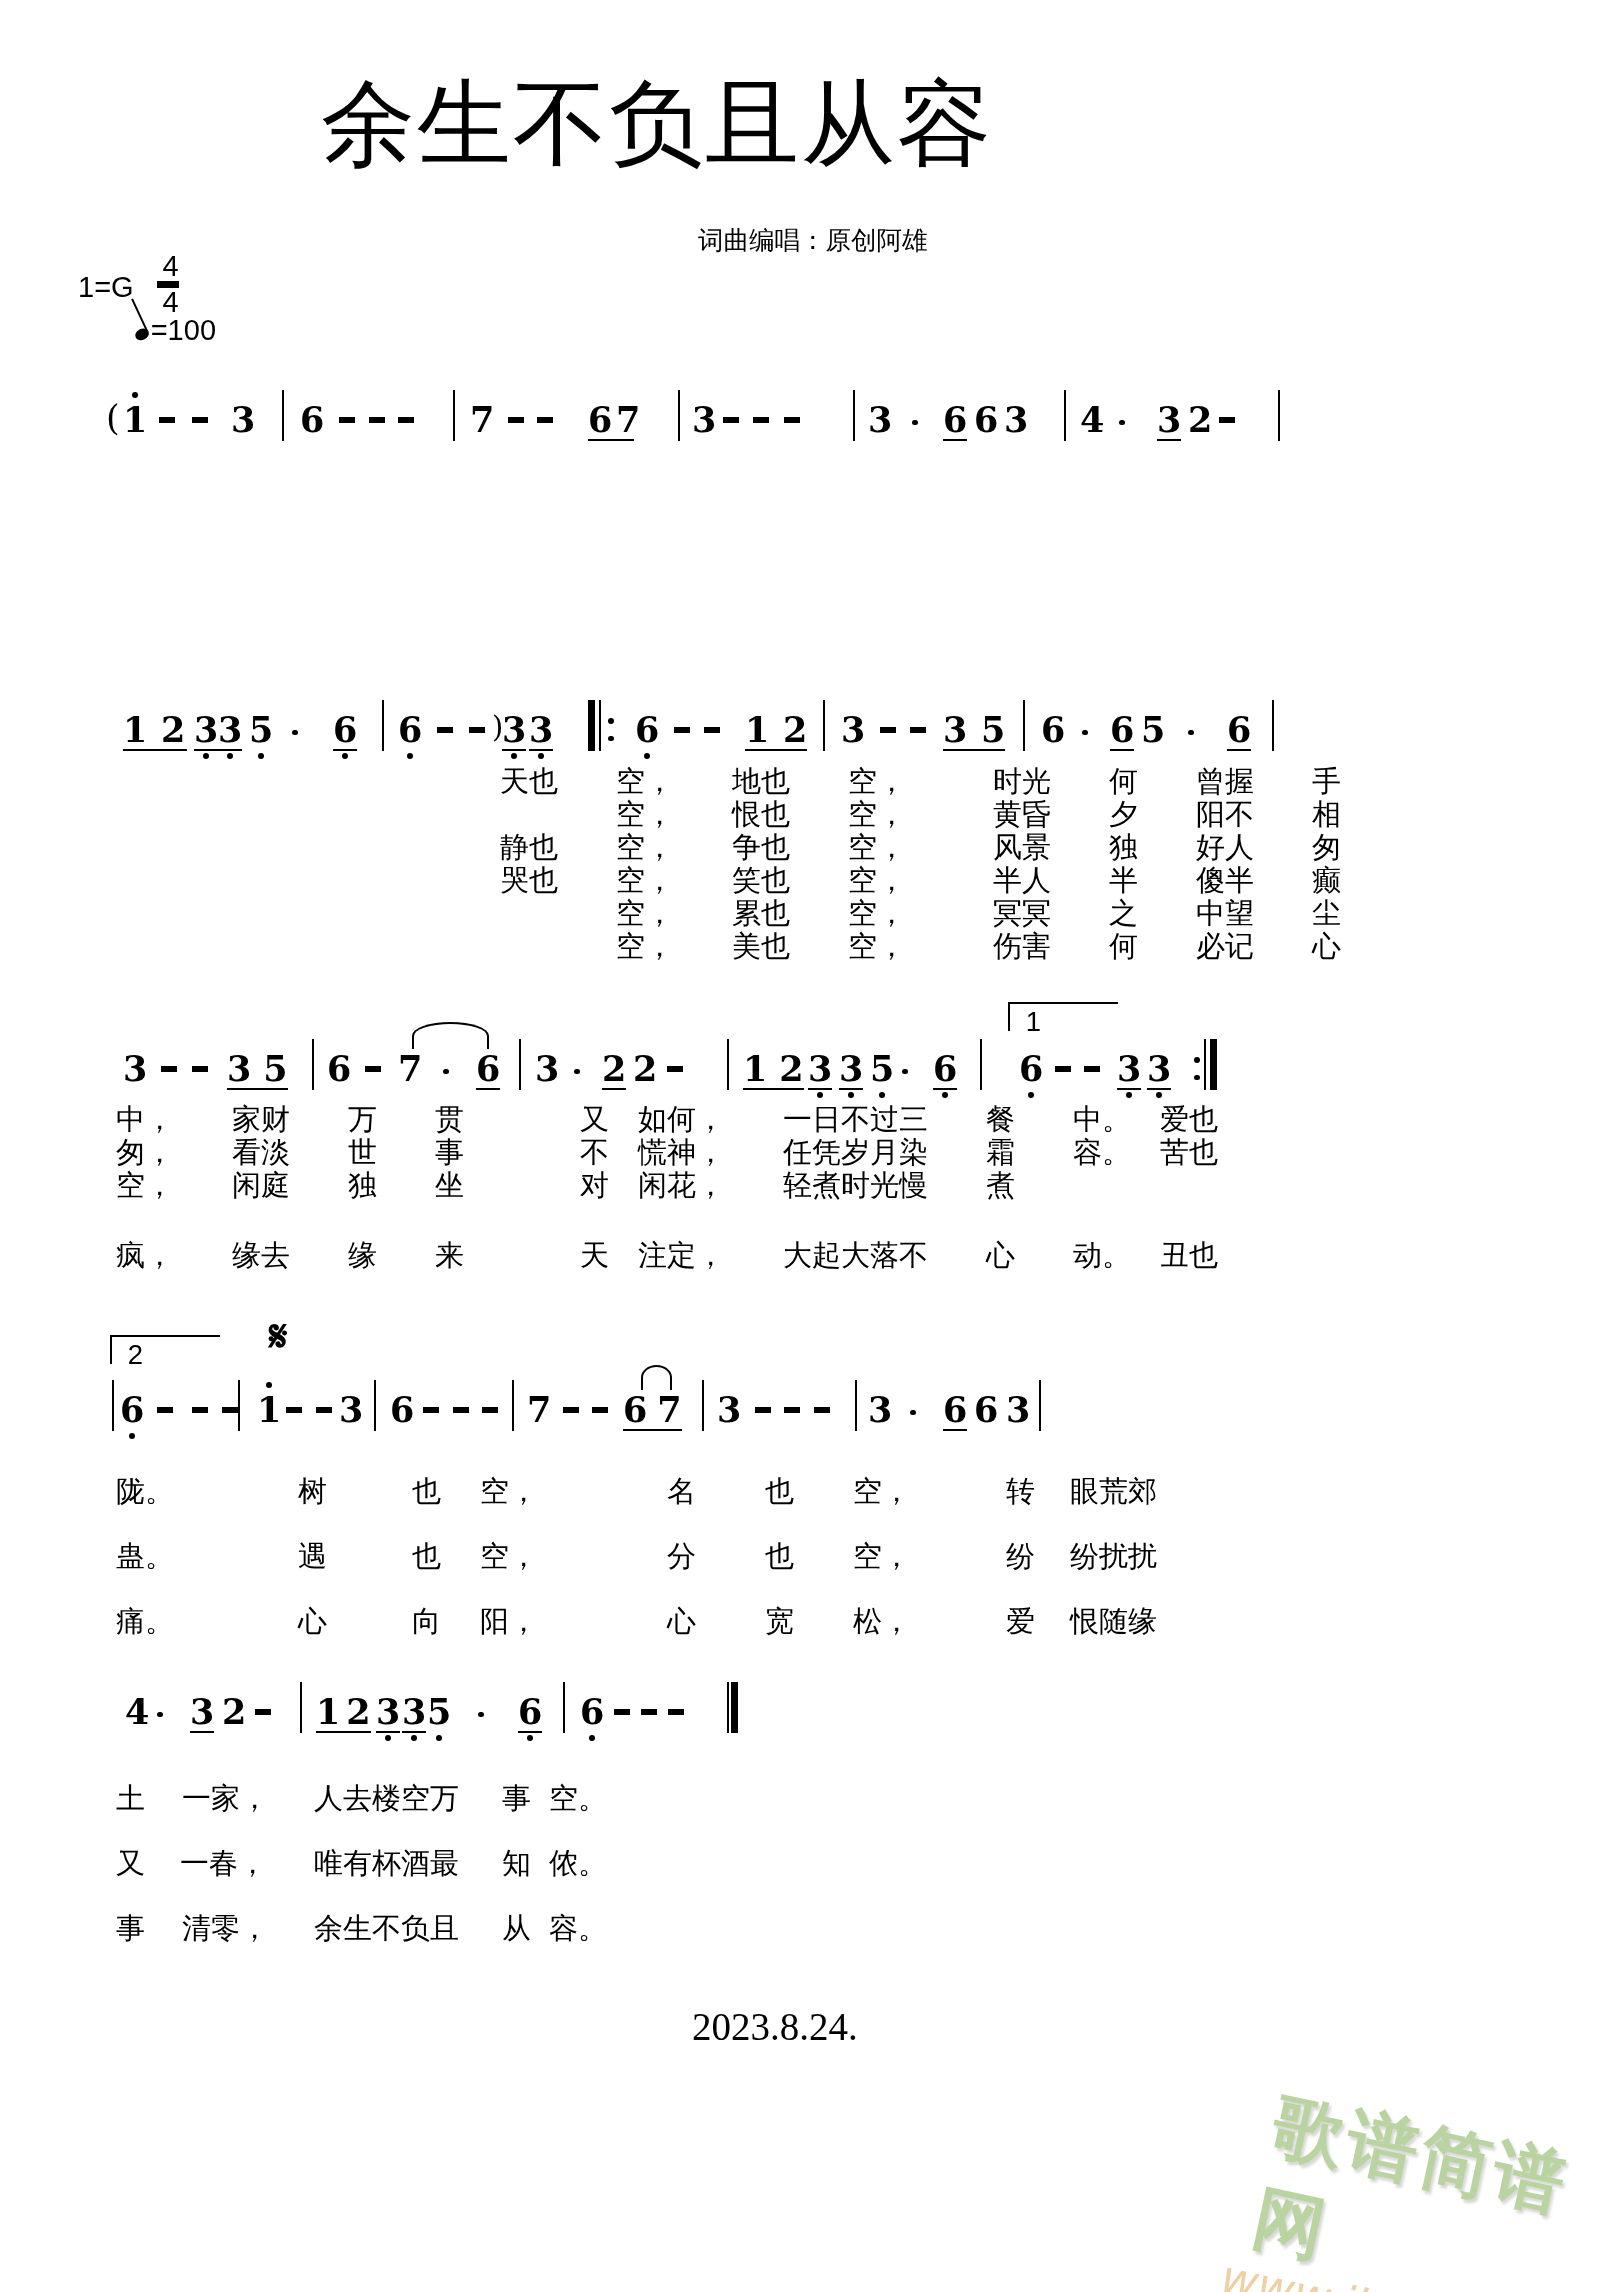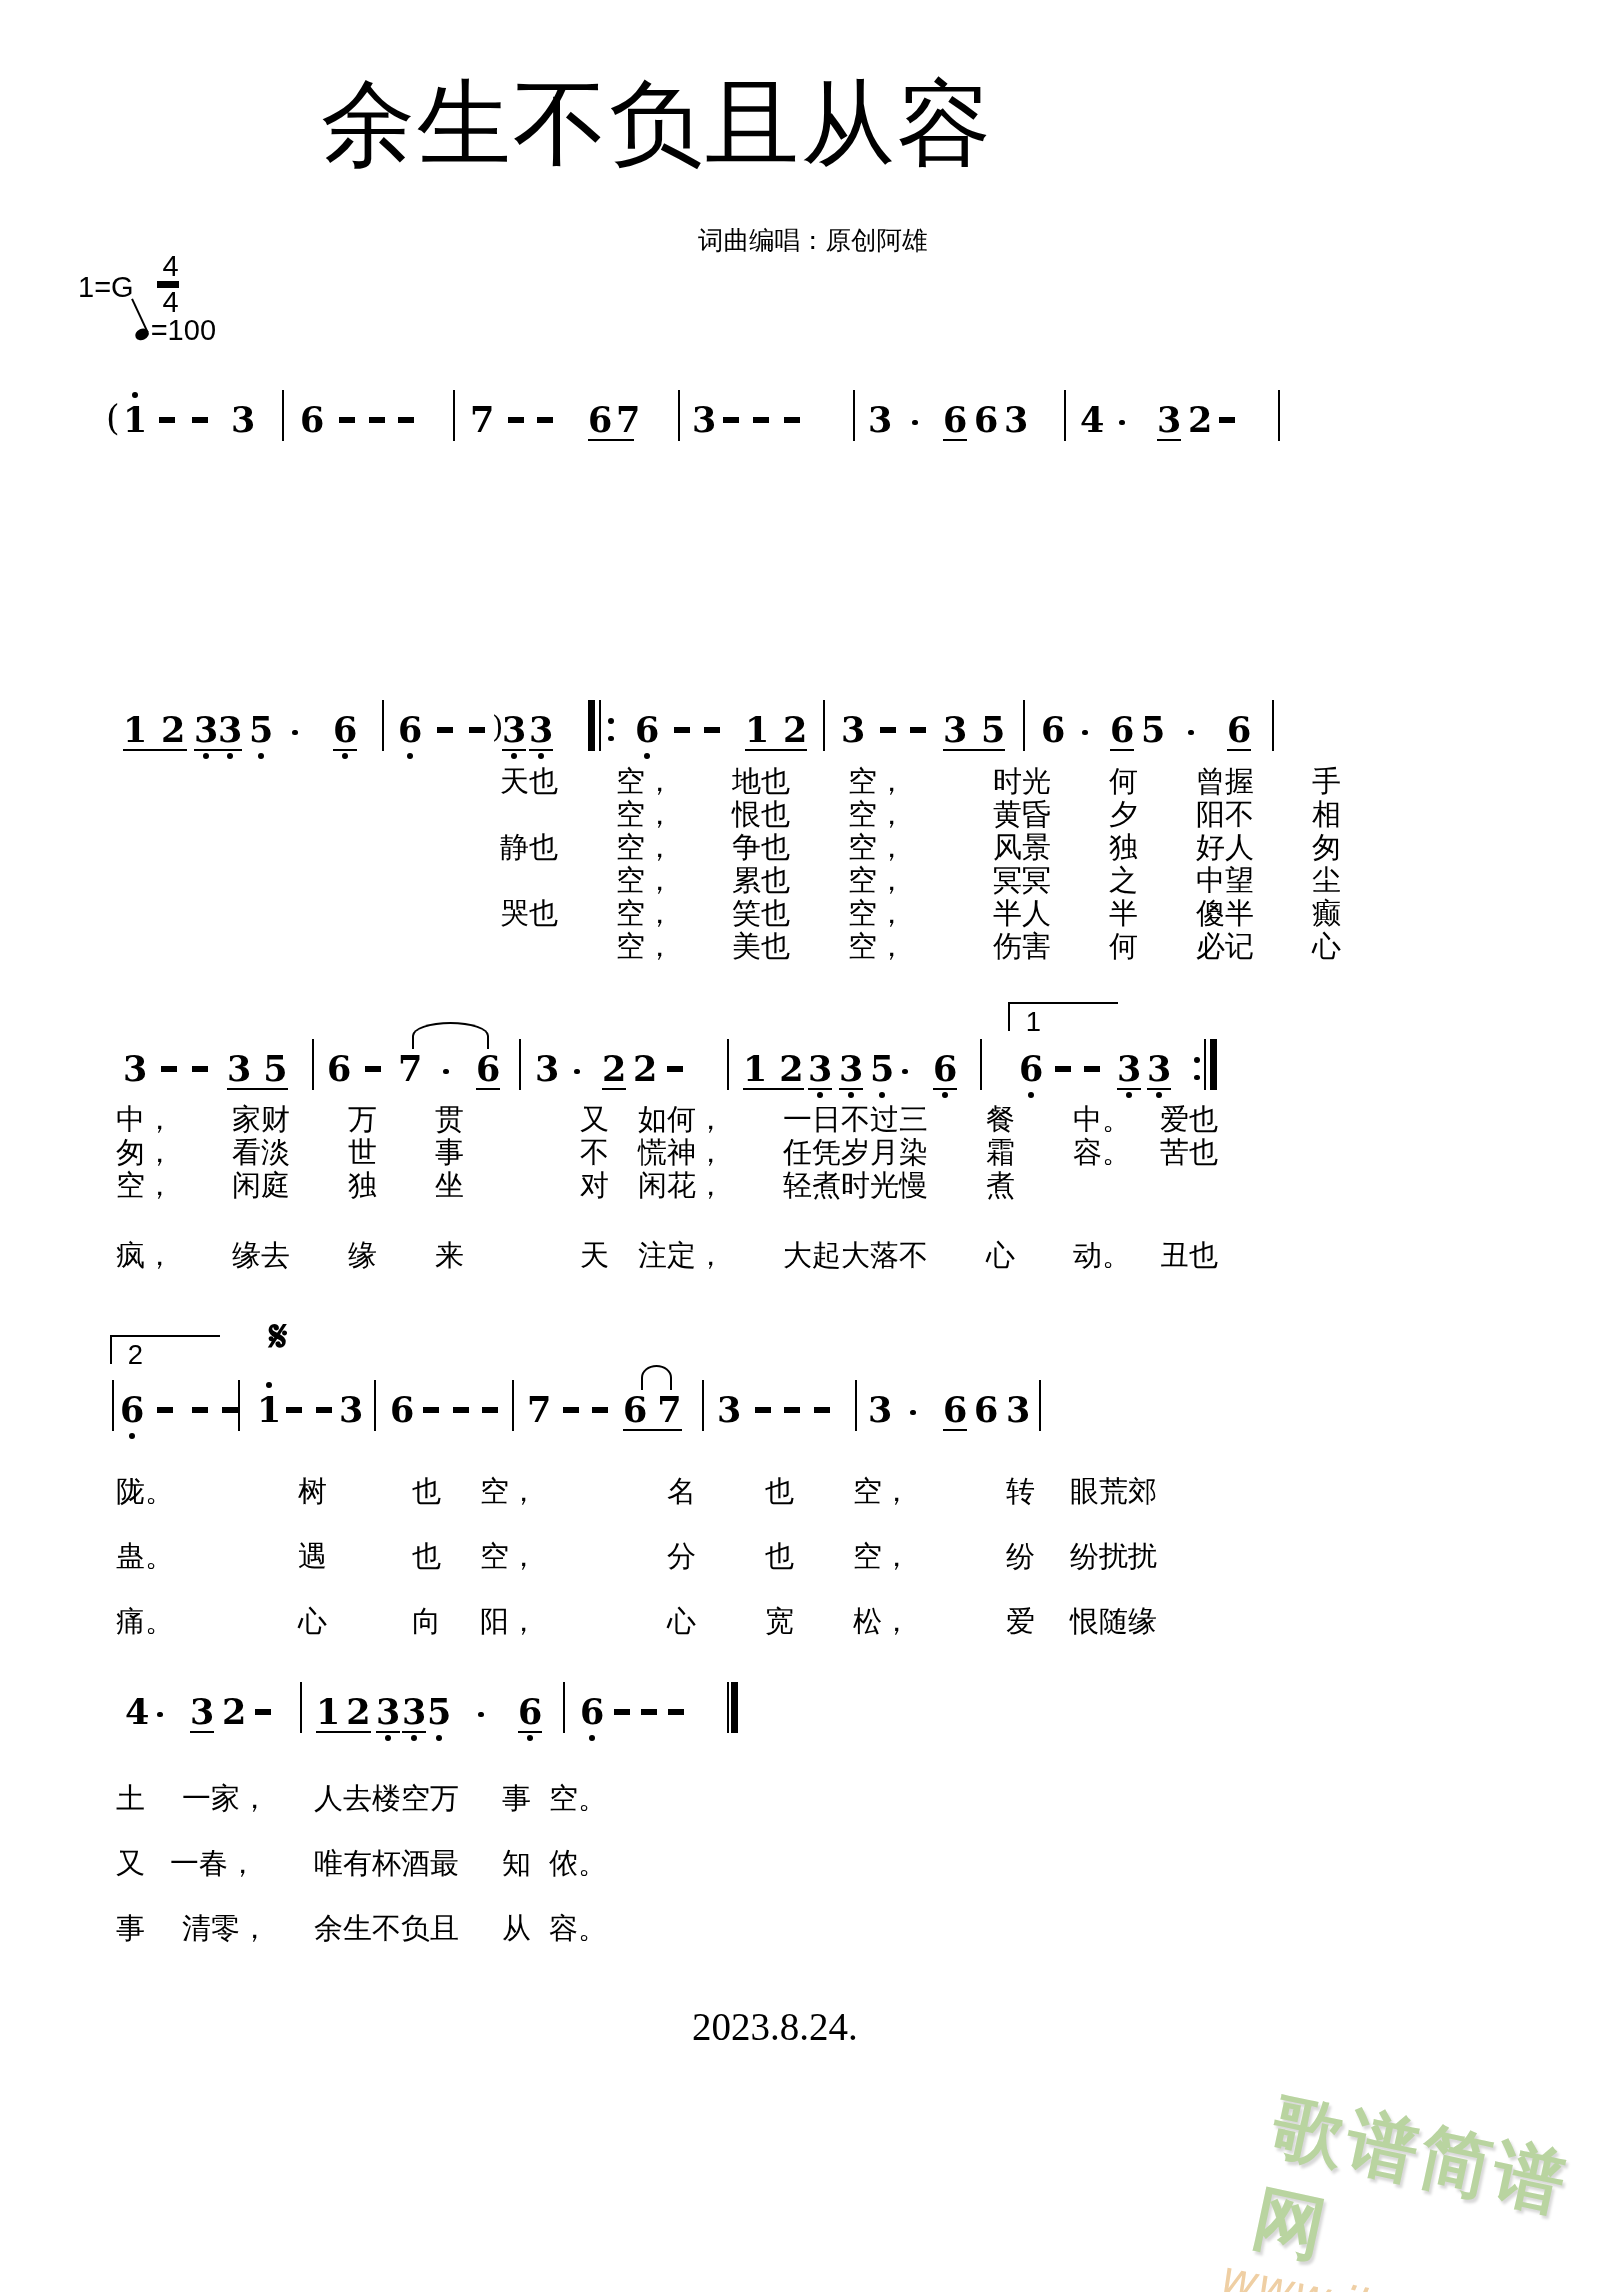--- a/index.html
+++ b/index.html
@@ -123,22 +123,22 @@
   <span class="n" style="left:1141px;">5</span>
   <span class="aug" style="left:1188px;"></span>
   <span class="n u" style="left:1227px;">6</span>
   <span class="bl" style="left:1272px;"></span>
 </div>
 
 <div class="abs" style="left:500px;top:765px;">
   <div class="ly" style="position:relative;">天也　　空，　　地也　　空，　　　时光　　何　　曾握　　手</div>
   <div class="ly" style="position:relative;">　　　　空，　　恨也　　空，　　　黄昏　　夕　　阳不　　相</div>
   <div class="ly" style="position:relative;">静也　　空，　　争也　　空，　　　风景　　独　　好人　　匆</div>
+  <div class="ly" style="position:relative;">哭也　　空，　　笑也　　空，　　　半人　　半　　傻半　　癫</div>
   <div class="ly" style="position:relative;">　　　　空，　　累也　　空，　　　冥冥　　之　　中望　　尘</div>
-  <div class="ly" style="position:relative;">哭也　　空，　　笑也　　空，　　　半人　　半　　傻半　　癫</div>
   <div class="ly" style="position:relative;">　　　　空，　　美也　　空，　　　伤害　　何　　必记　　心</div>
 </div>
 
 <div class="volta" style="left:1008px;top:1002px;width:108px;">
     <span>1</span>
   </div>
 <div class="staff" style="left:0;top:1049px;width:1621px;">
   <span class="n" style="left:123px;">3</span>
   <span class="dash" style="left:161px;"></span>
   <span class="dash" style="left:192px;"></span>
@@ -284,21 +284,21 @@
 <div class="abs" style="left:0;top:1782px;width:1621px;">
   <div style="position:relative;height:65px;">
     <span class="ly" style="left:116px;">土</span>
     <span class="ly" style="left:182px;">一家，</span>
     <span class="ly" style="left:314px;">人去楼空万</span>
     <span class="ly" style="left:502px;">事</span>
     <span class="ly" style="left:549px;">空。</span>
   </div>
   <div style="position:relative;height:65px;">
     <span class="ly" style="left:116px;">又</span>
-    <span class="ly" style="left:170px;">一春，</span>
+    <span class="ly" style="left:180px;">一春，</span>
     <span class="ly" style="left:314px;">唯有杯酒最</span>
     <span class="ly" style="left:502px;">知</span>
     <span class="ly" style="left:549px;">侬。</span>
   </div>
   <div style="position:relative;height:65px;">
     <span class="ly" style="left:116px;">事</span>
     <span class="ly" style="left:182px;">清零，</span>
     <span class="ly" style="left:314px;">余生不负且</span>
     <span class="ly" style="left:502px;">从</span>
     <span class="ly" style="left:549px;">容。</span>

